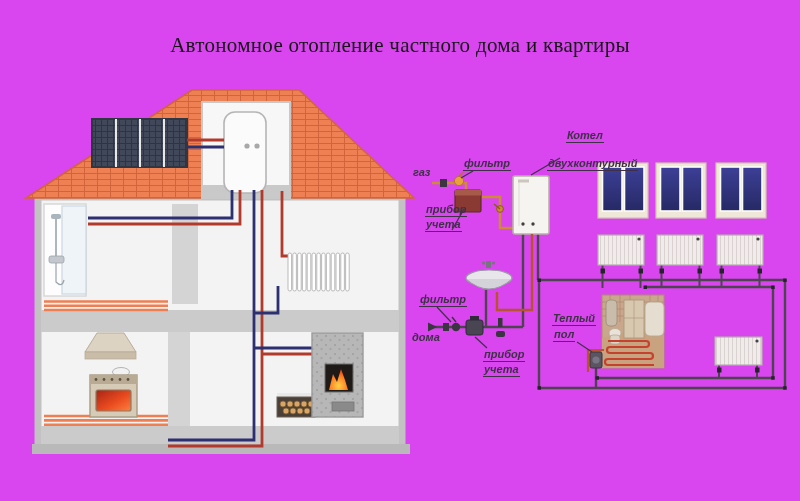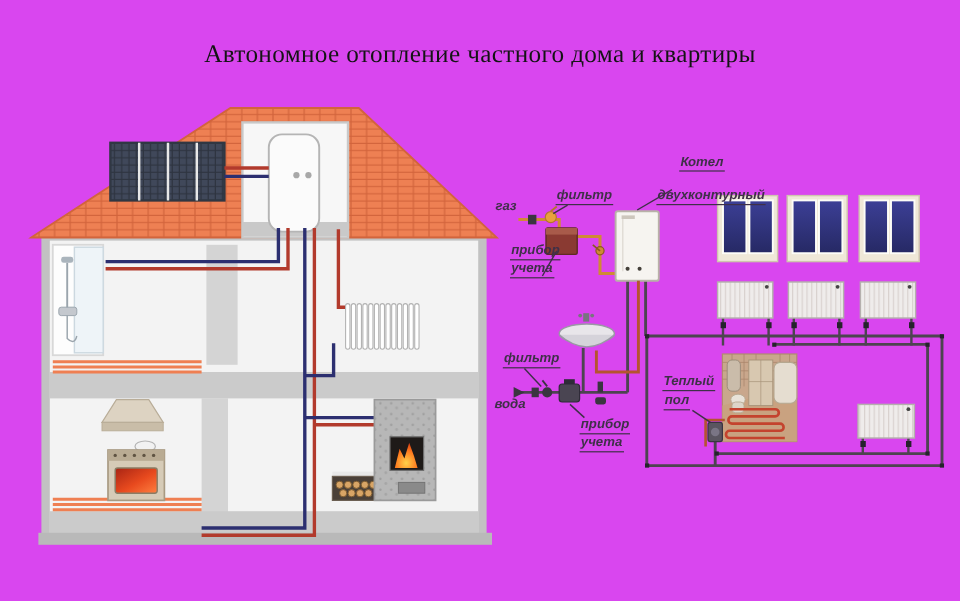--- a/index.html
+++ b/index.html
@@ -323,19 +323,19 @@
     </g>
   </svg>
 
   <div class="lbl" style="left:413px;top:166px;">газ</div>
   <div class="lbl u" style="left:463px;top:157px;">фильтр</div>
   <div class="lbl u" style="left:425px;top:203px;">прибор</div>
   <div class="lbl u" style="left:425px;top:218px;">учета</div>
   <div class="lbl u" style="left:566px;top:129px;">Котел</div>
   <div class="lbl u" style="left:547px;top:157px;">двухконтурный</div>
   <div class="lbl u" style="left:419px;top:293px;">фильтр</div>
-  <div class="lbl" style="left:412px;top:331px;">вода</div>
+  <div class="lbl" style="left:412px;top:331px;">дома</div>
   <div class="lbl u" style="left:483px;top:348px;">прибор</div>
   <div class="lbl u" style="left:483px;top:363px;">учета</div>
   <div class="lbl u" style="left:552px;top:312px;">Теплый</div>
   <div class="lbl u" style="left:553px;top:328px;">пол</div>
 
 </div>
 
 </body></html>

